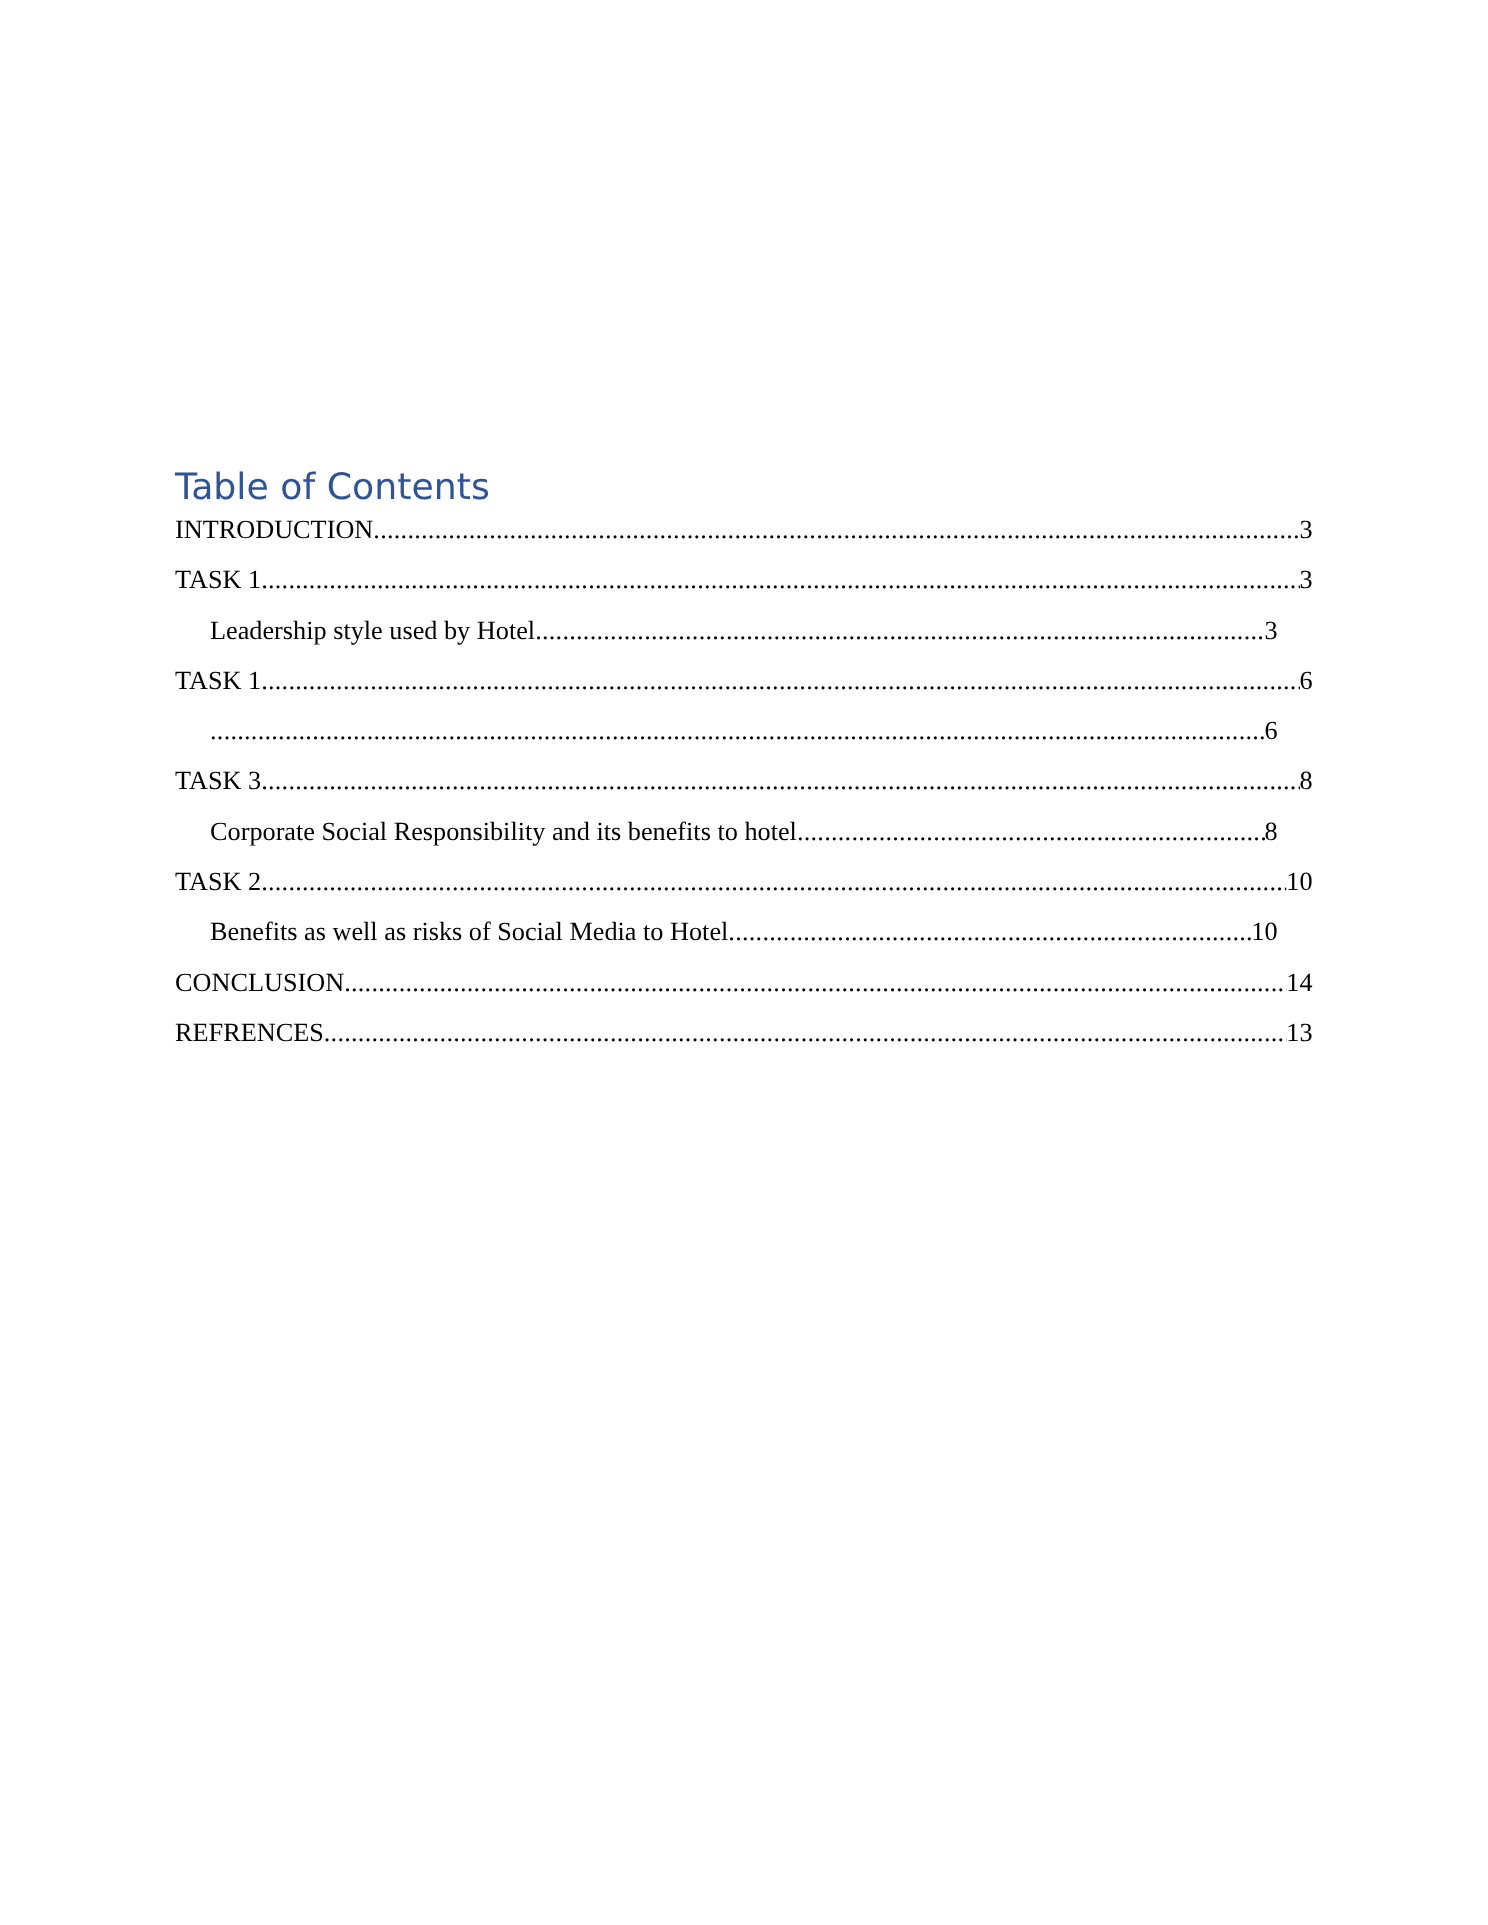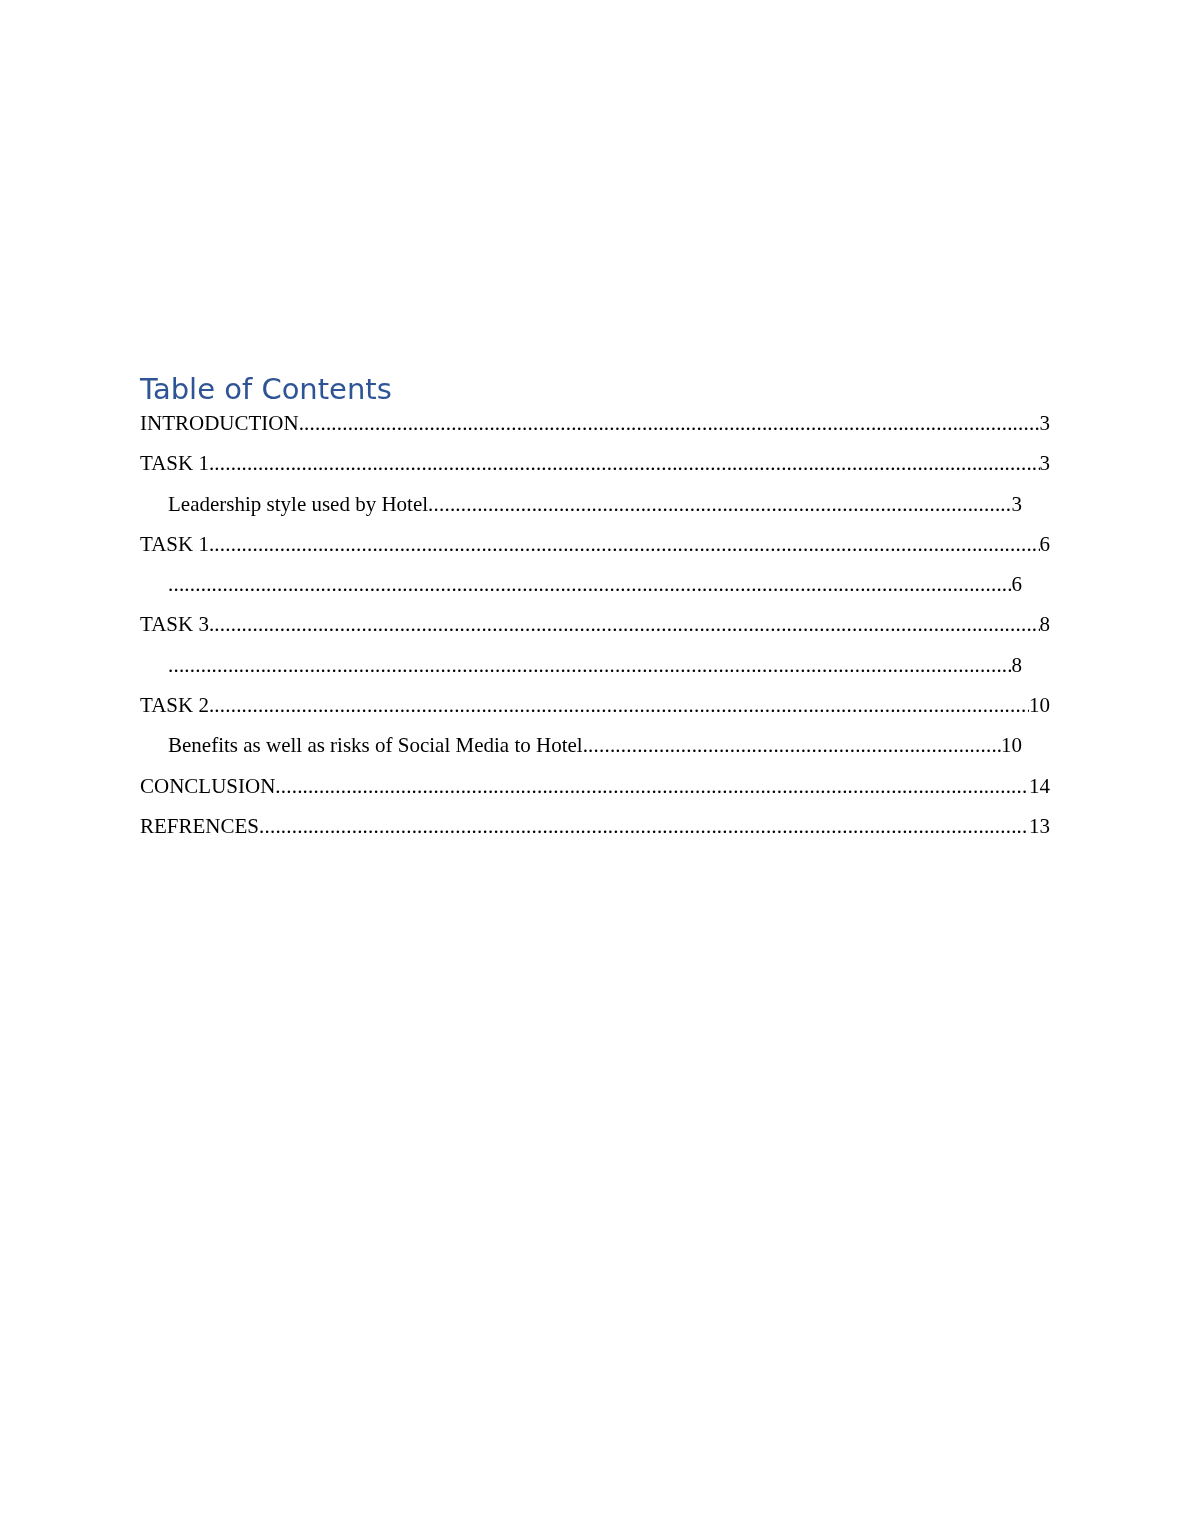--- a/index.html
+++ b/index.html
@@ -52,20 +52,21 @@
   <div class="entry l2">
     <span class="leader"></span>
     <span class="page">6</span>
   </div>
   <div class="entry l1">
     <span class="label">TASK 3</span>
     <span class="leader"></span>
     <span class="page">8</span>
   </div>
   <div class="entry l2">
+    <span class="label">Corporate Social Responsibility and its benefits to hotel</span>
     <span class="leader"></span>
     <span class="page">8</span>
   </div>
   <div class="entry l1">
     <span class="label">TASK 2</span>
     <span class="leader"></span>
     <span class="page">10</span>
   </div>
   <div class="entry l2">
     <span class="label">Benefits as well as risks of Social Media to Hotel</span>

